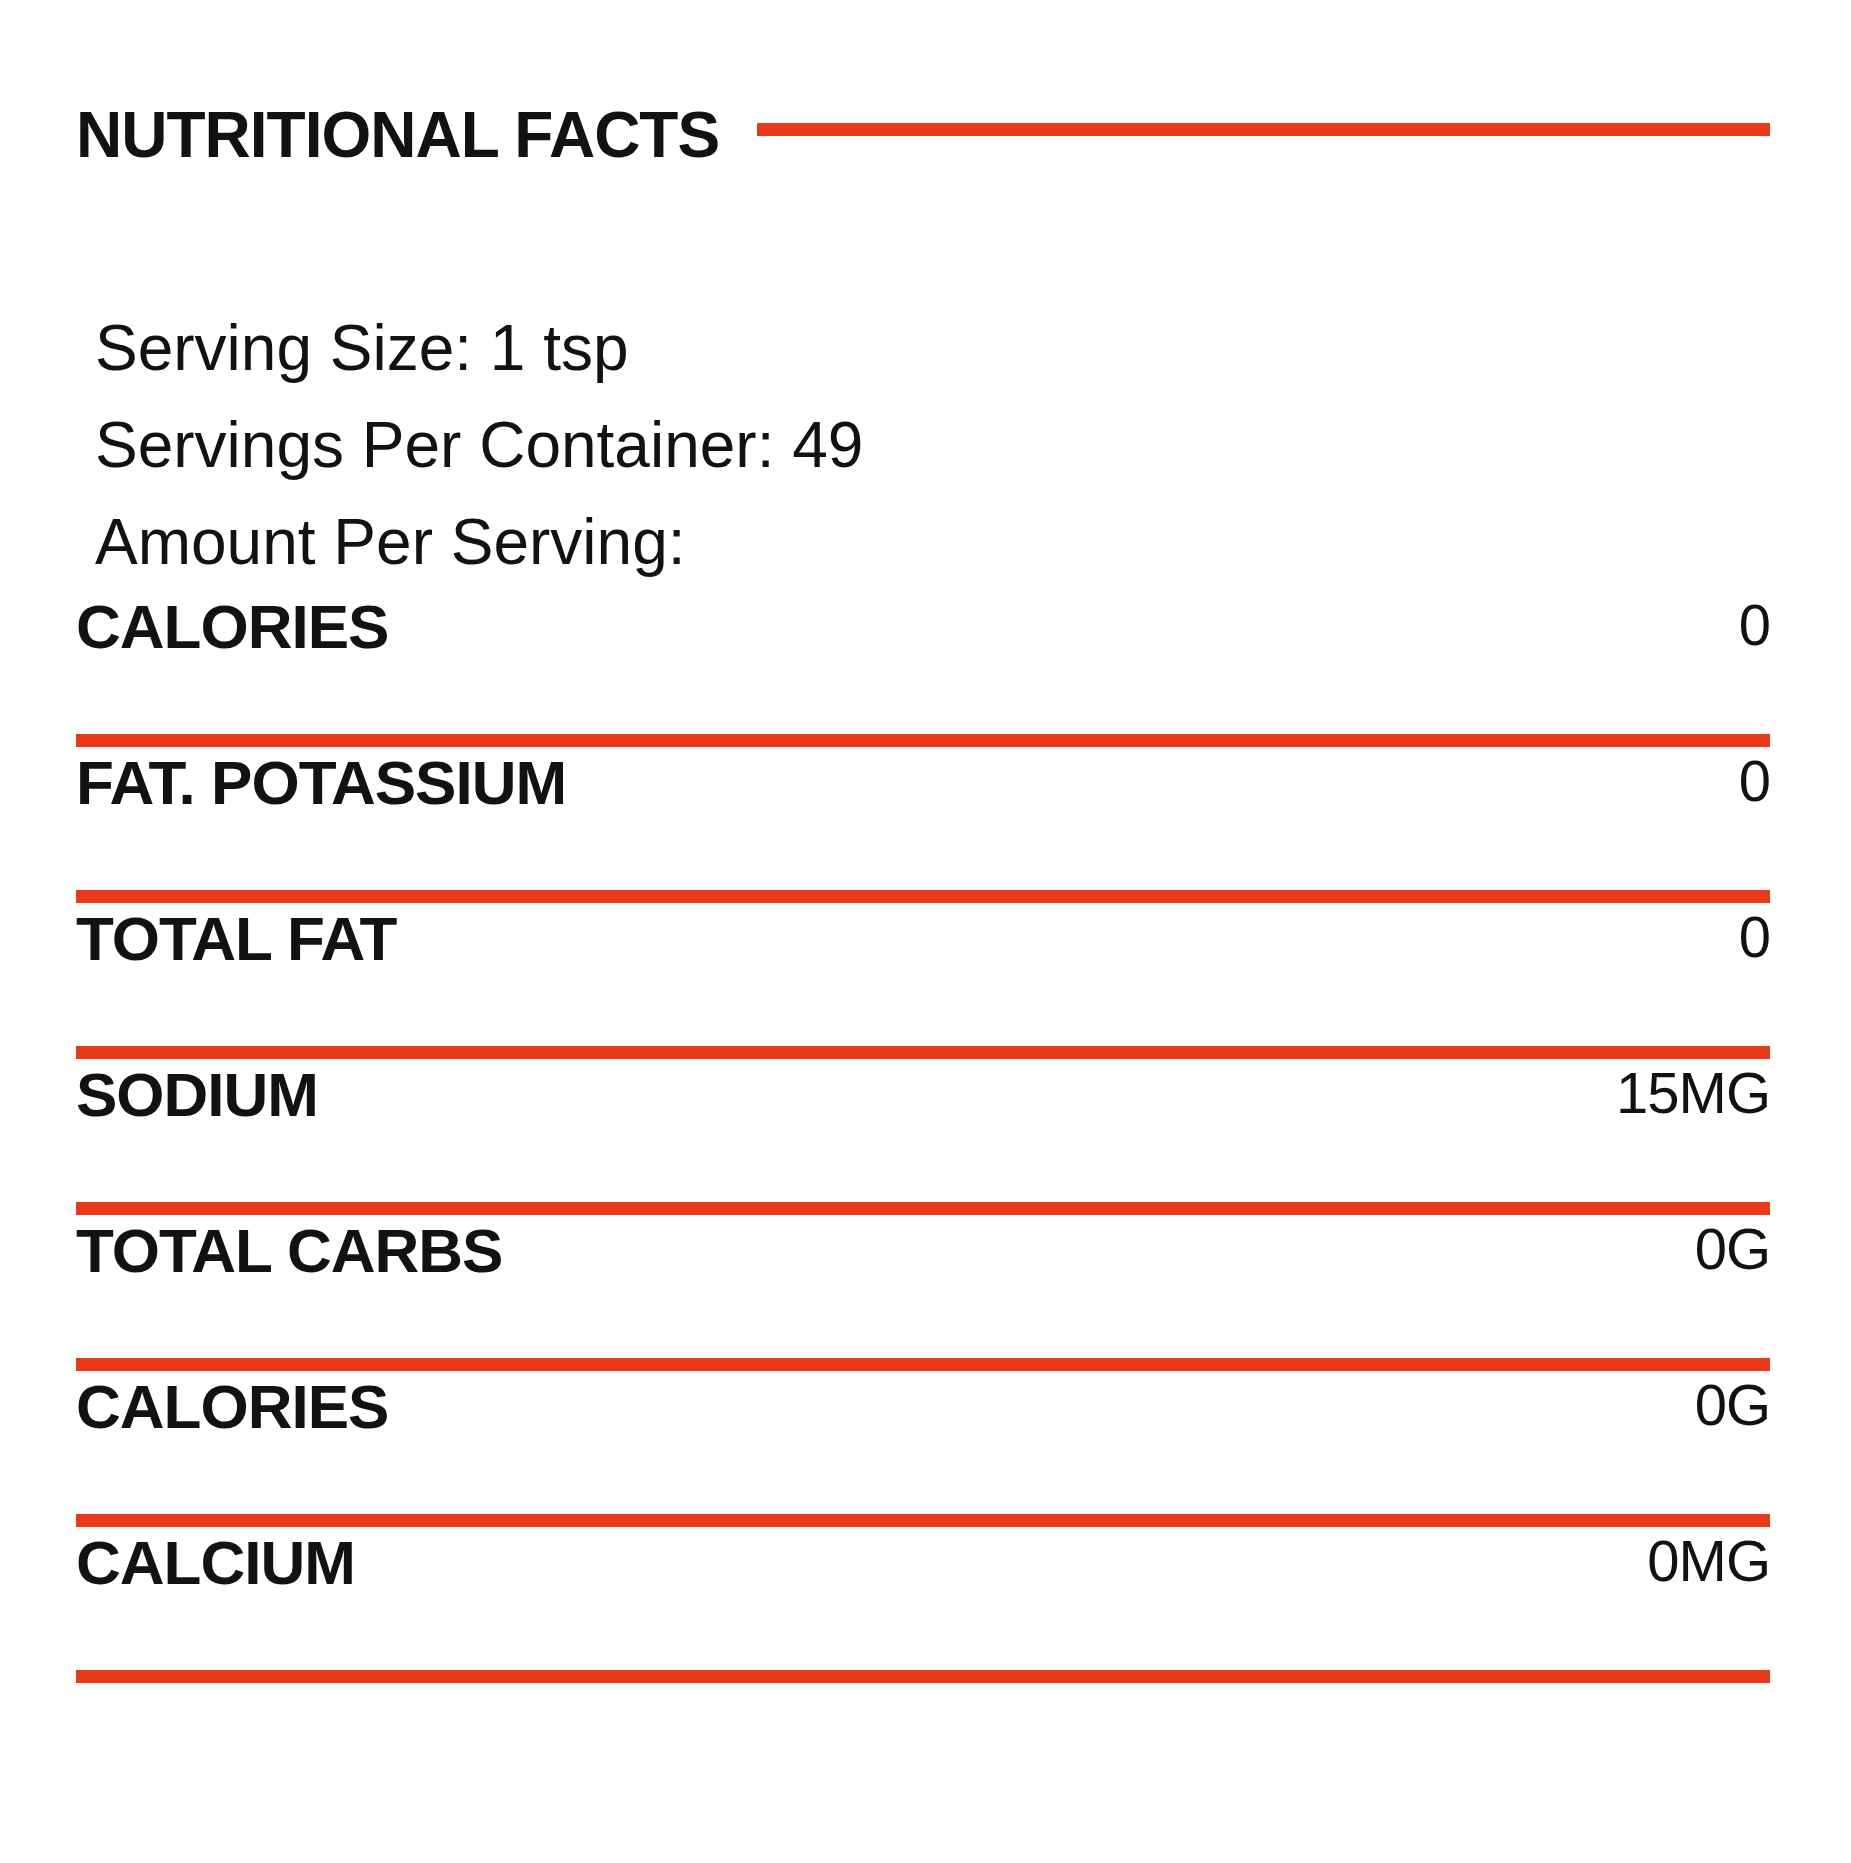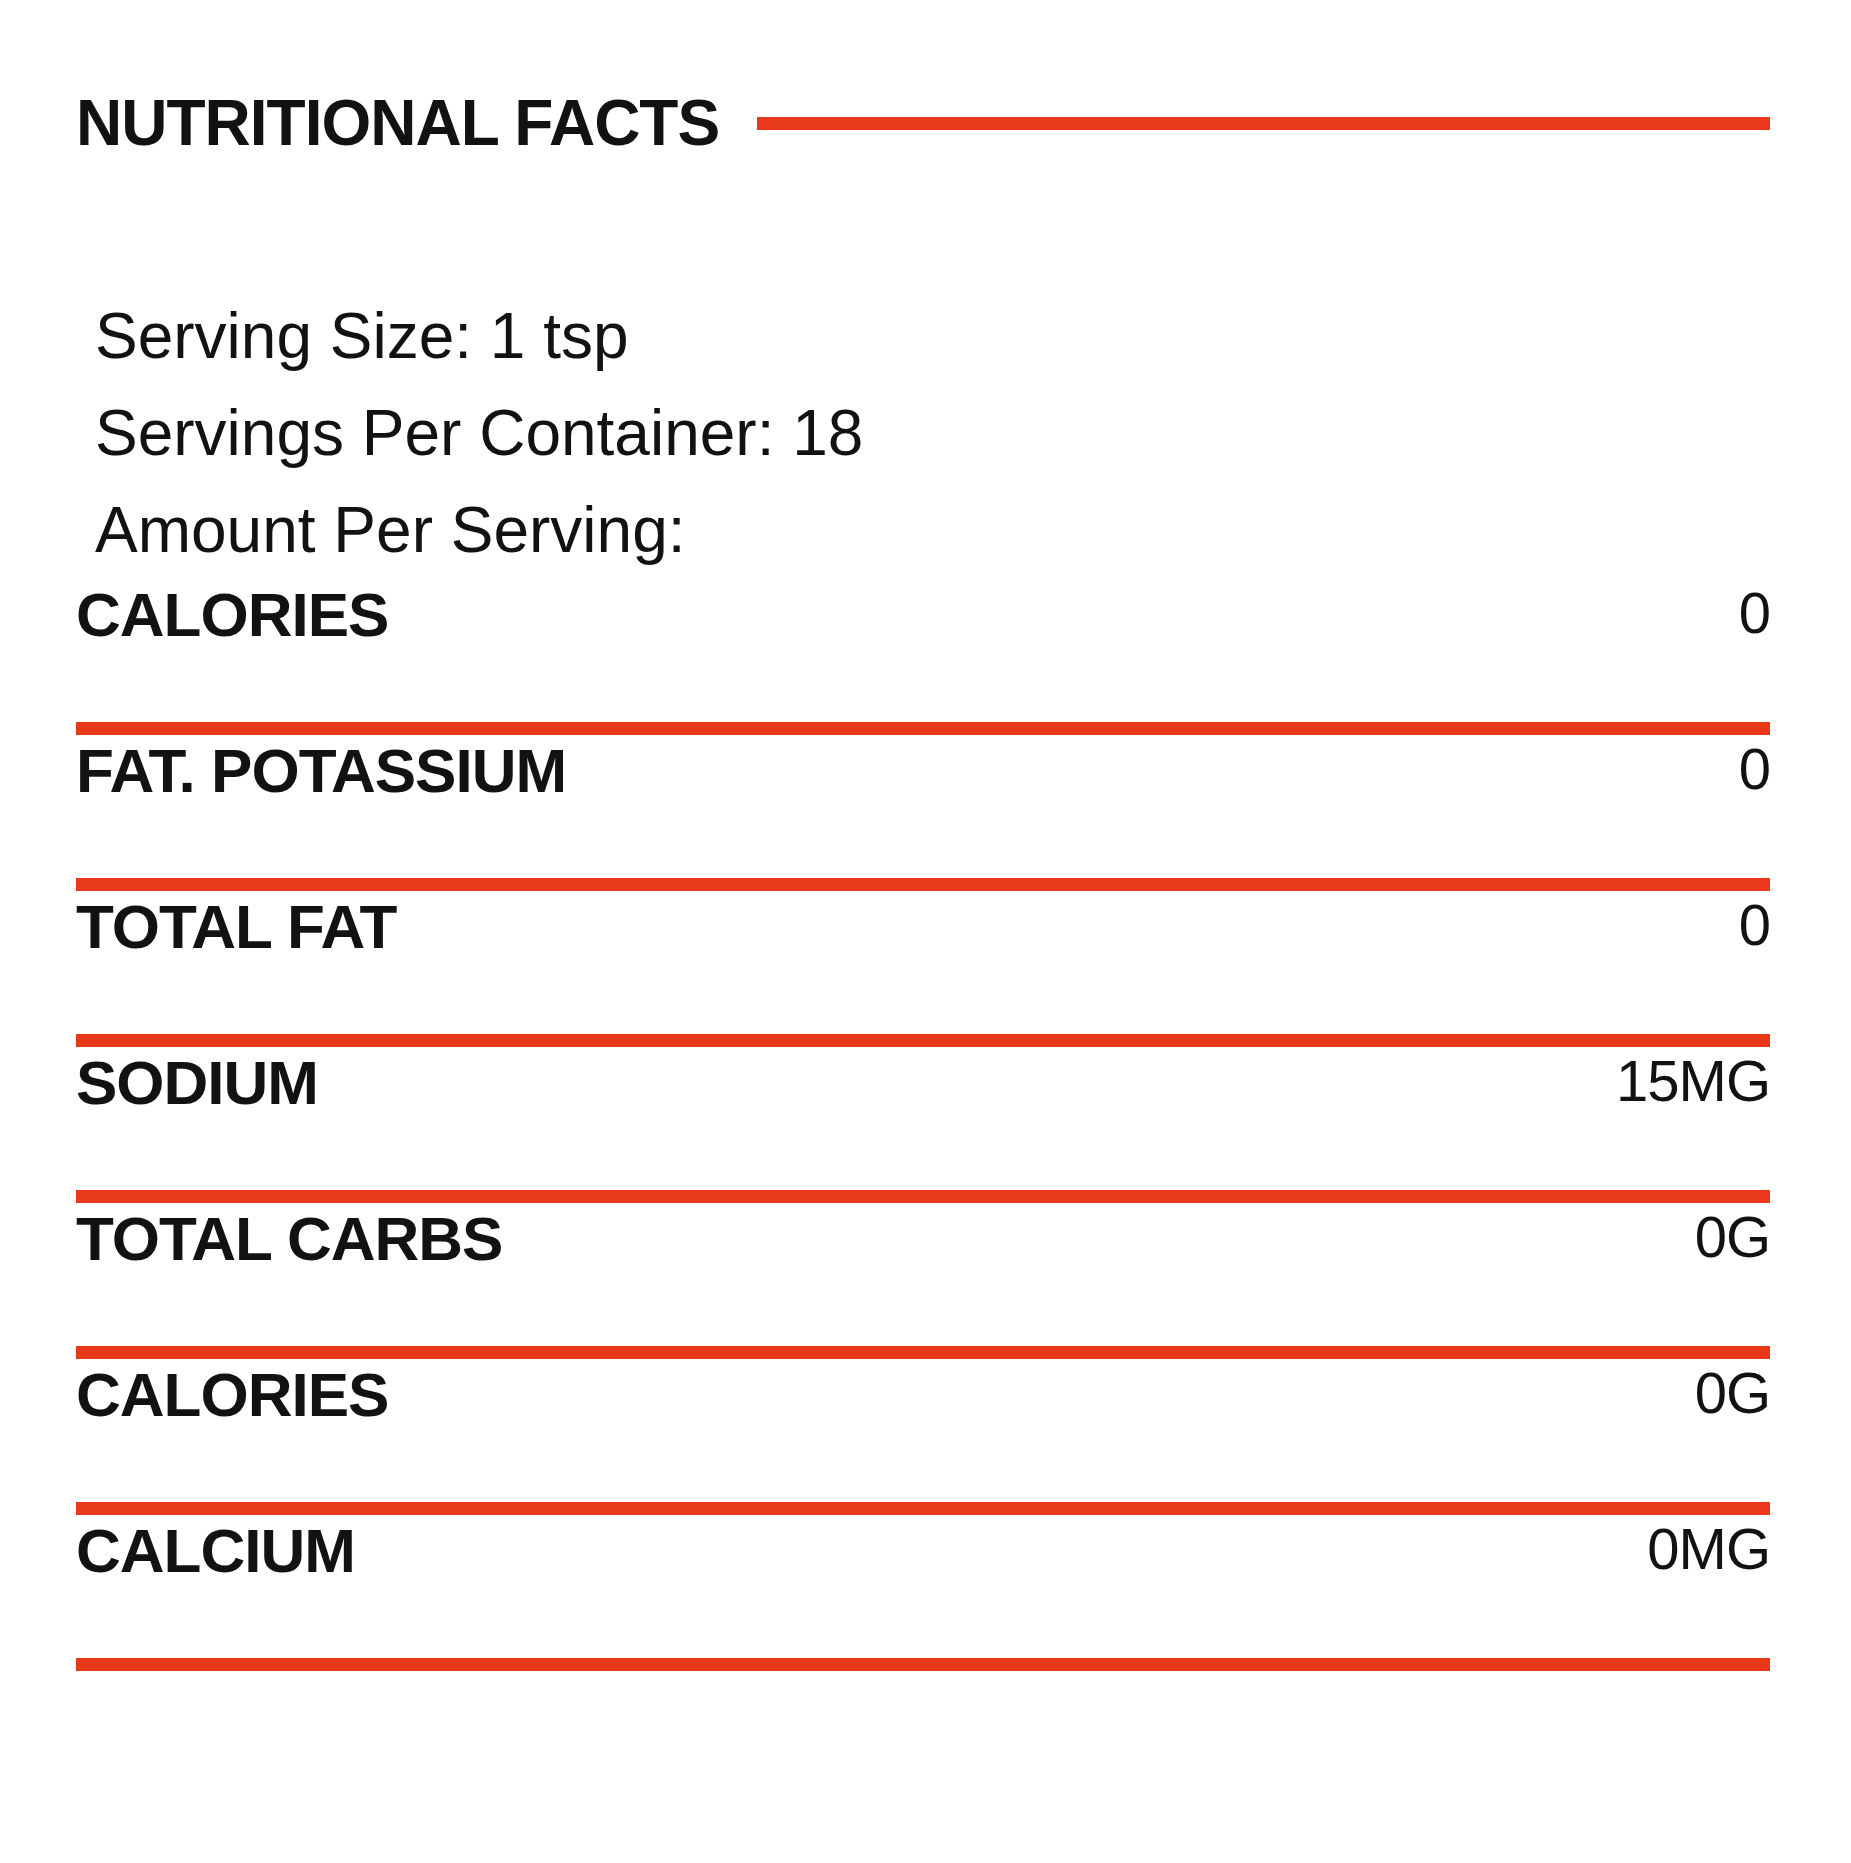--- a/index.html
+++ b/index.html
@@ -26,20 +26,21 @@
     padding-top: 88px;
     display: flex;
     align-items: center;
   }
   .title {
     font-size: 64px;
     line-height: 70px;
     font-weight: bold;
     letter-spacing: -1px;
     white-space: nowrap;
+    margin-top: 12px;
   }
   .title-rule {
     flex: 1;
     height: 13px;
     margin-left: 38px;
     background: var(--accent);
   }
   
   .serving-block {
     margin-top: 130px;
@@ -79,21 +80,21 @@
 
 <div class="label">
 
   <div class="header">
     <span class="title">NUTRITIONAL FACTS</span>
     <span class="title-rule"></span>
   </div>
 
   <div class="serving-block">
     <div>Serving Size: 1 tsp</div>
-    <div>Servings Per Container: 18</div>
+    <div>Servings Per Container: 49</div>
     <div>Amount Per Serving:</div>
   </div>
 
   <div class="rows">
 
     <div class="row">
       <span class="nutrient">CALORIES</span>
       <span class="amount">0</span>
     </div>
     <div class="divider"></div>

